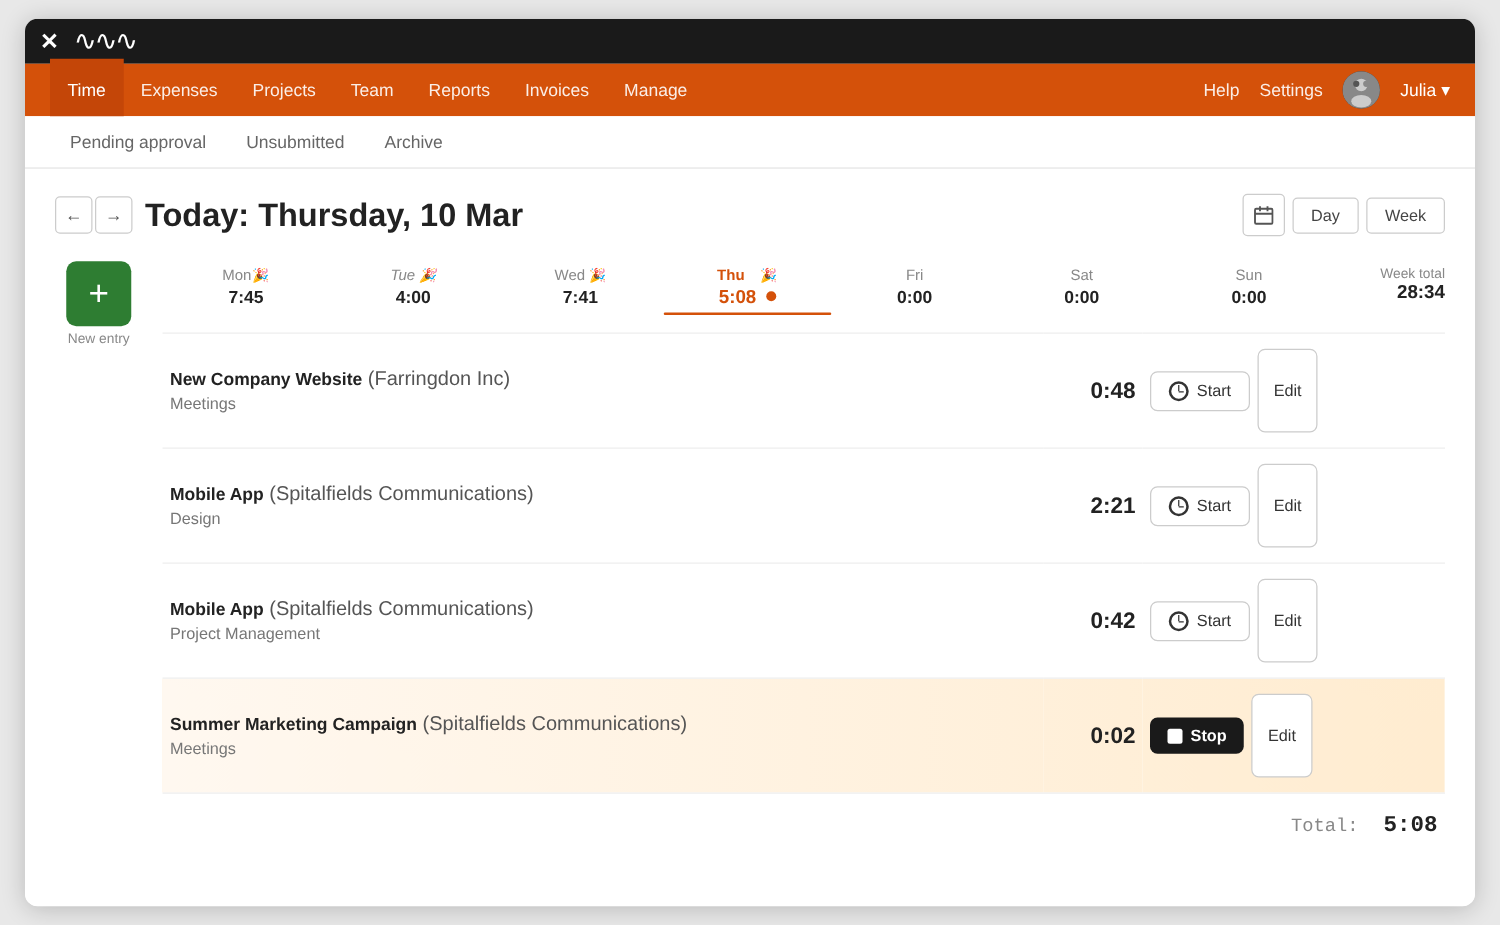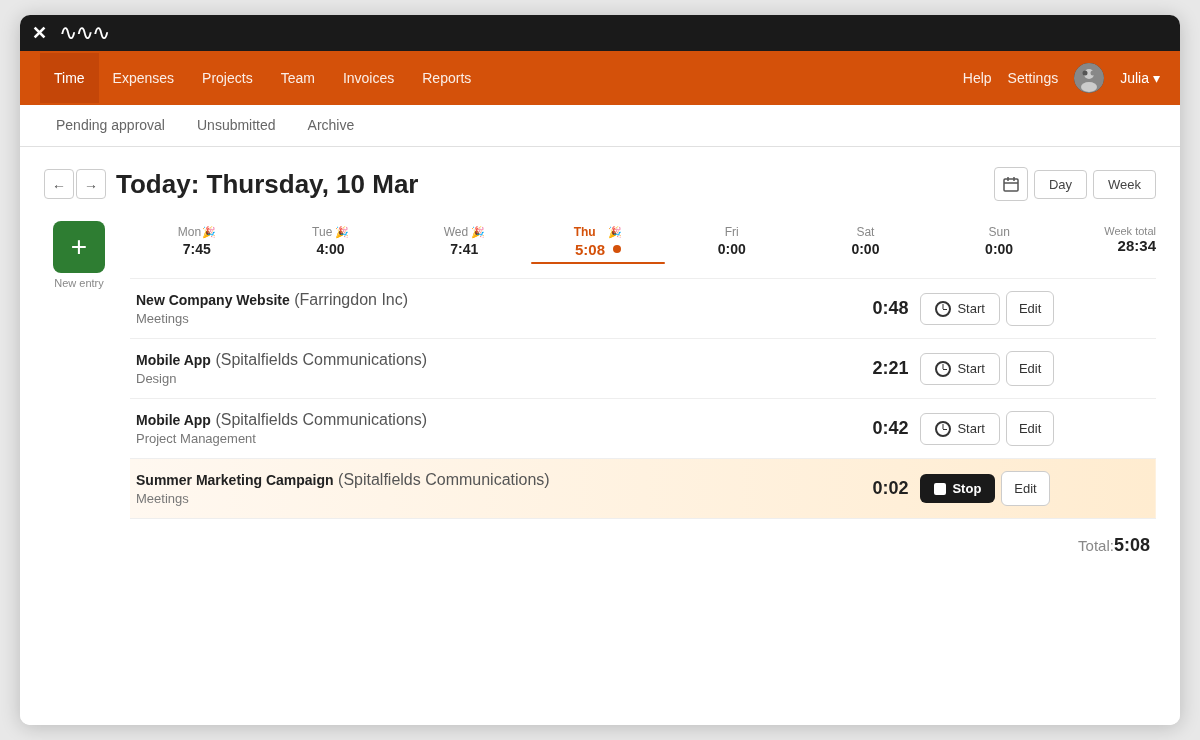--- a/index.html
+++ b/index.html
@@ -41,21 +41,21 @@
       color: #fff;
       font-size: 22px;
       letter-spacing: -2px;
     }
     
     .topnav {
       background: #d4510a;
       display: flex;
       align-items: center;
       padding: 16px 20px;
-      height: 54px;
+      height: 42px;
       flex-shrink: 0;
     }
     .topnav-left {
       display: flex;
       align-items: center;
       gap: 0;
       flex: 1;
     }
     .nav-item {
       color: rgba(255,255,255,0.9);
@@ -302,21 +302,21 @@
       padding: 7px 14px;
       border: none;
       border-radius: 6px;
       background: #1a1a1a;
       cursor: pointer;
       font-size: 13px;
       color: #fff;
       font-weight: 600;
     }
     .edit-btn {
-      padding: 9px 12px;
+      padding: 25px 12px;
       border: 1px solid #ccc;
       border-radius: 6px;
       background: #fff;
       cursor: pointer;
       font-size: 13px;
       color: #333;
     }
     .clock-icon {
       width: 16px;
       height: 16px;
@@ -353,23 +353,25 @@
       background: #fff;
       border-radius: 2px;
       display: inline-block;
       flex-shrink: 0;
     }
     
     .total-row {
       display: flex;
       justify-content: flex-end;
       align-items: center;
+      gap: 20px;
       padding: 16px 6px 4px;
       font-size: 15px;
       border-top: 1px solid #eee;
+      font-family: Liberation Mono, monospace;
     }
     .total-label { color: #888; }
     .total-val { font-size: 18px; font-weight: 700; color: #222; }
     .new-entry-sidebar {
       display: flex;
       flex-direction: column;
       align-items: center;
       width: 70px;
       flex-shrink: 0;
       padding-top: 0;
@@ -384,22 +386,23 @@
     <span class="titlebar-close">✕</span>
     <span class="titlebar-logo">∿∿∿</span>
   </div>
 
   <div class="topnav">
     <div class="topnav-left">
       <a class="nav-item active">Time</a>
       <a class="nav-item">Expenses</a>
       <a class="nav-item">Projects</a>
       <a class="nav-item">Team</a>
+      <a class="nav-item">Reports</a>
       <a class="nav-item">Invoices</a>
-      <a class="nav-item">Reports</a>
+      <a class="nav-item">Manage</a>
     </div>
     <div class="topnav-right">
       <span class="nav-link">Help</span>
       <span class="nav-link">Settings</span>
       <div class="user-avatar">
         <svg viewBox="0 0 30 30" xmlns="http://www.w3.org/2000/svg">
           <circle cx="15" cy="15" r="15" fill="#888"></circle>
           <circle cx="15" cy="11" r="5" fill="#ccc"></circle>
           <ellipse cx="15" cy="24" rx="8" ry="5" fill="#ccc"></ellipse>
           <circle cx="11" cy="10" r="2.5" fill="#555"></circle>
@@ -458,21 +461,21 @@
 
           <div class="day-cell">
             <div style="display:flex;align-items:center;gap:1px;">
               <span class="day-label">Mon</span>
               <span style="font-size:11px;">🎉</span>
             </div>
             <span class="day-hours">7:45</span>
           </div>
 
           <div class="day-cell">
-            <div style="display:flex;align-items:center;gap:3px;">
+            <div style="display:flex;align-items:center;gap:3px;font-style:italic;">
               <span class="day-label">Tue</span>
               <span style="font-size:11px;">🎉</span>
             </div>
             <span class="day-hours">4:00</span>
           </div>
 
           <div class="day-cell">
             <div style="display:flex;align-items:center;gap:3px;">
               <span class="day-label">Wed</span>
               <span style="font-size:11px;">🎉</span>

